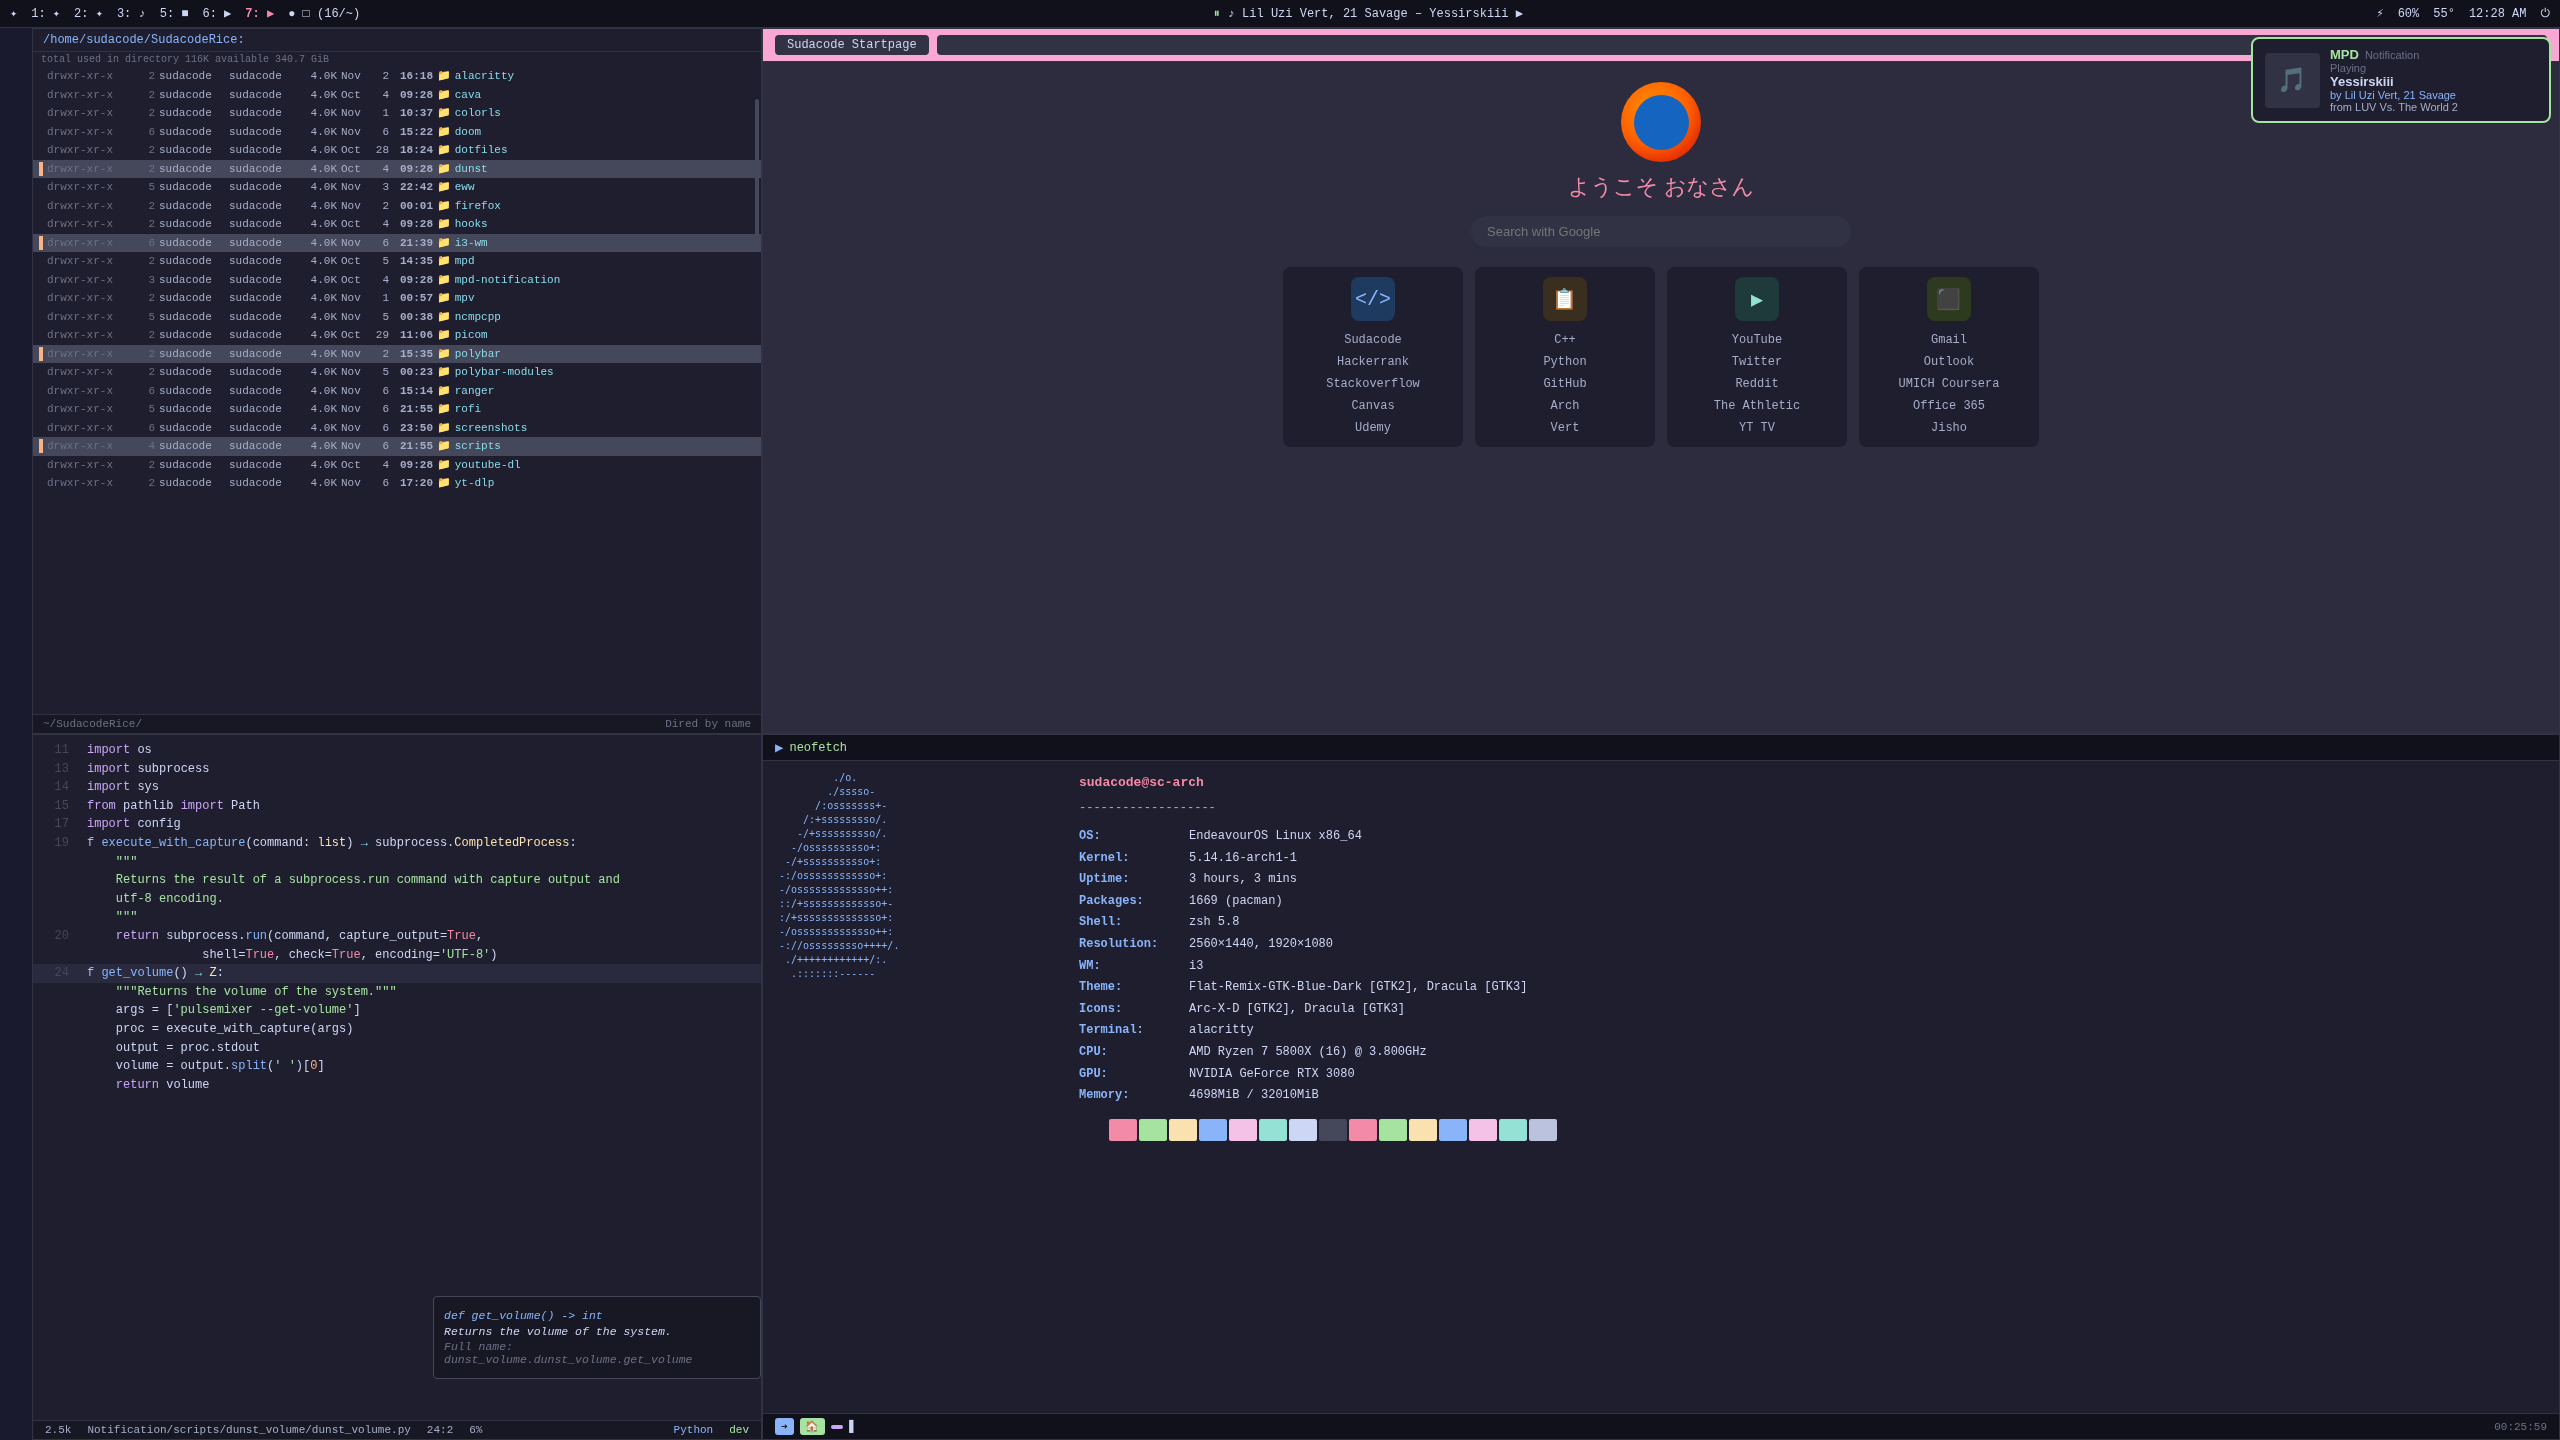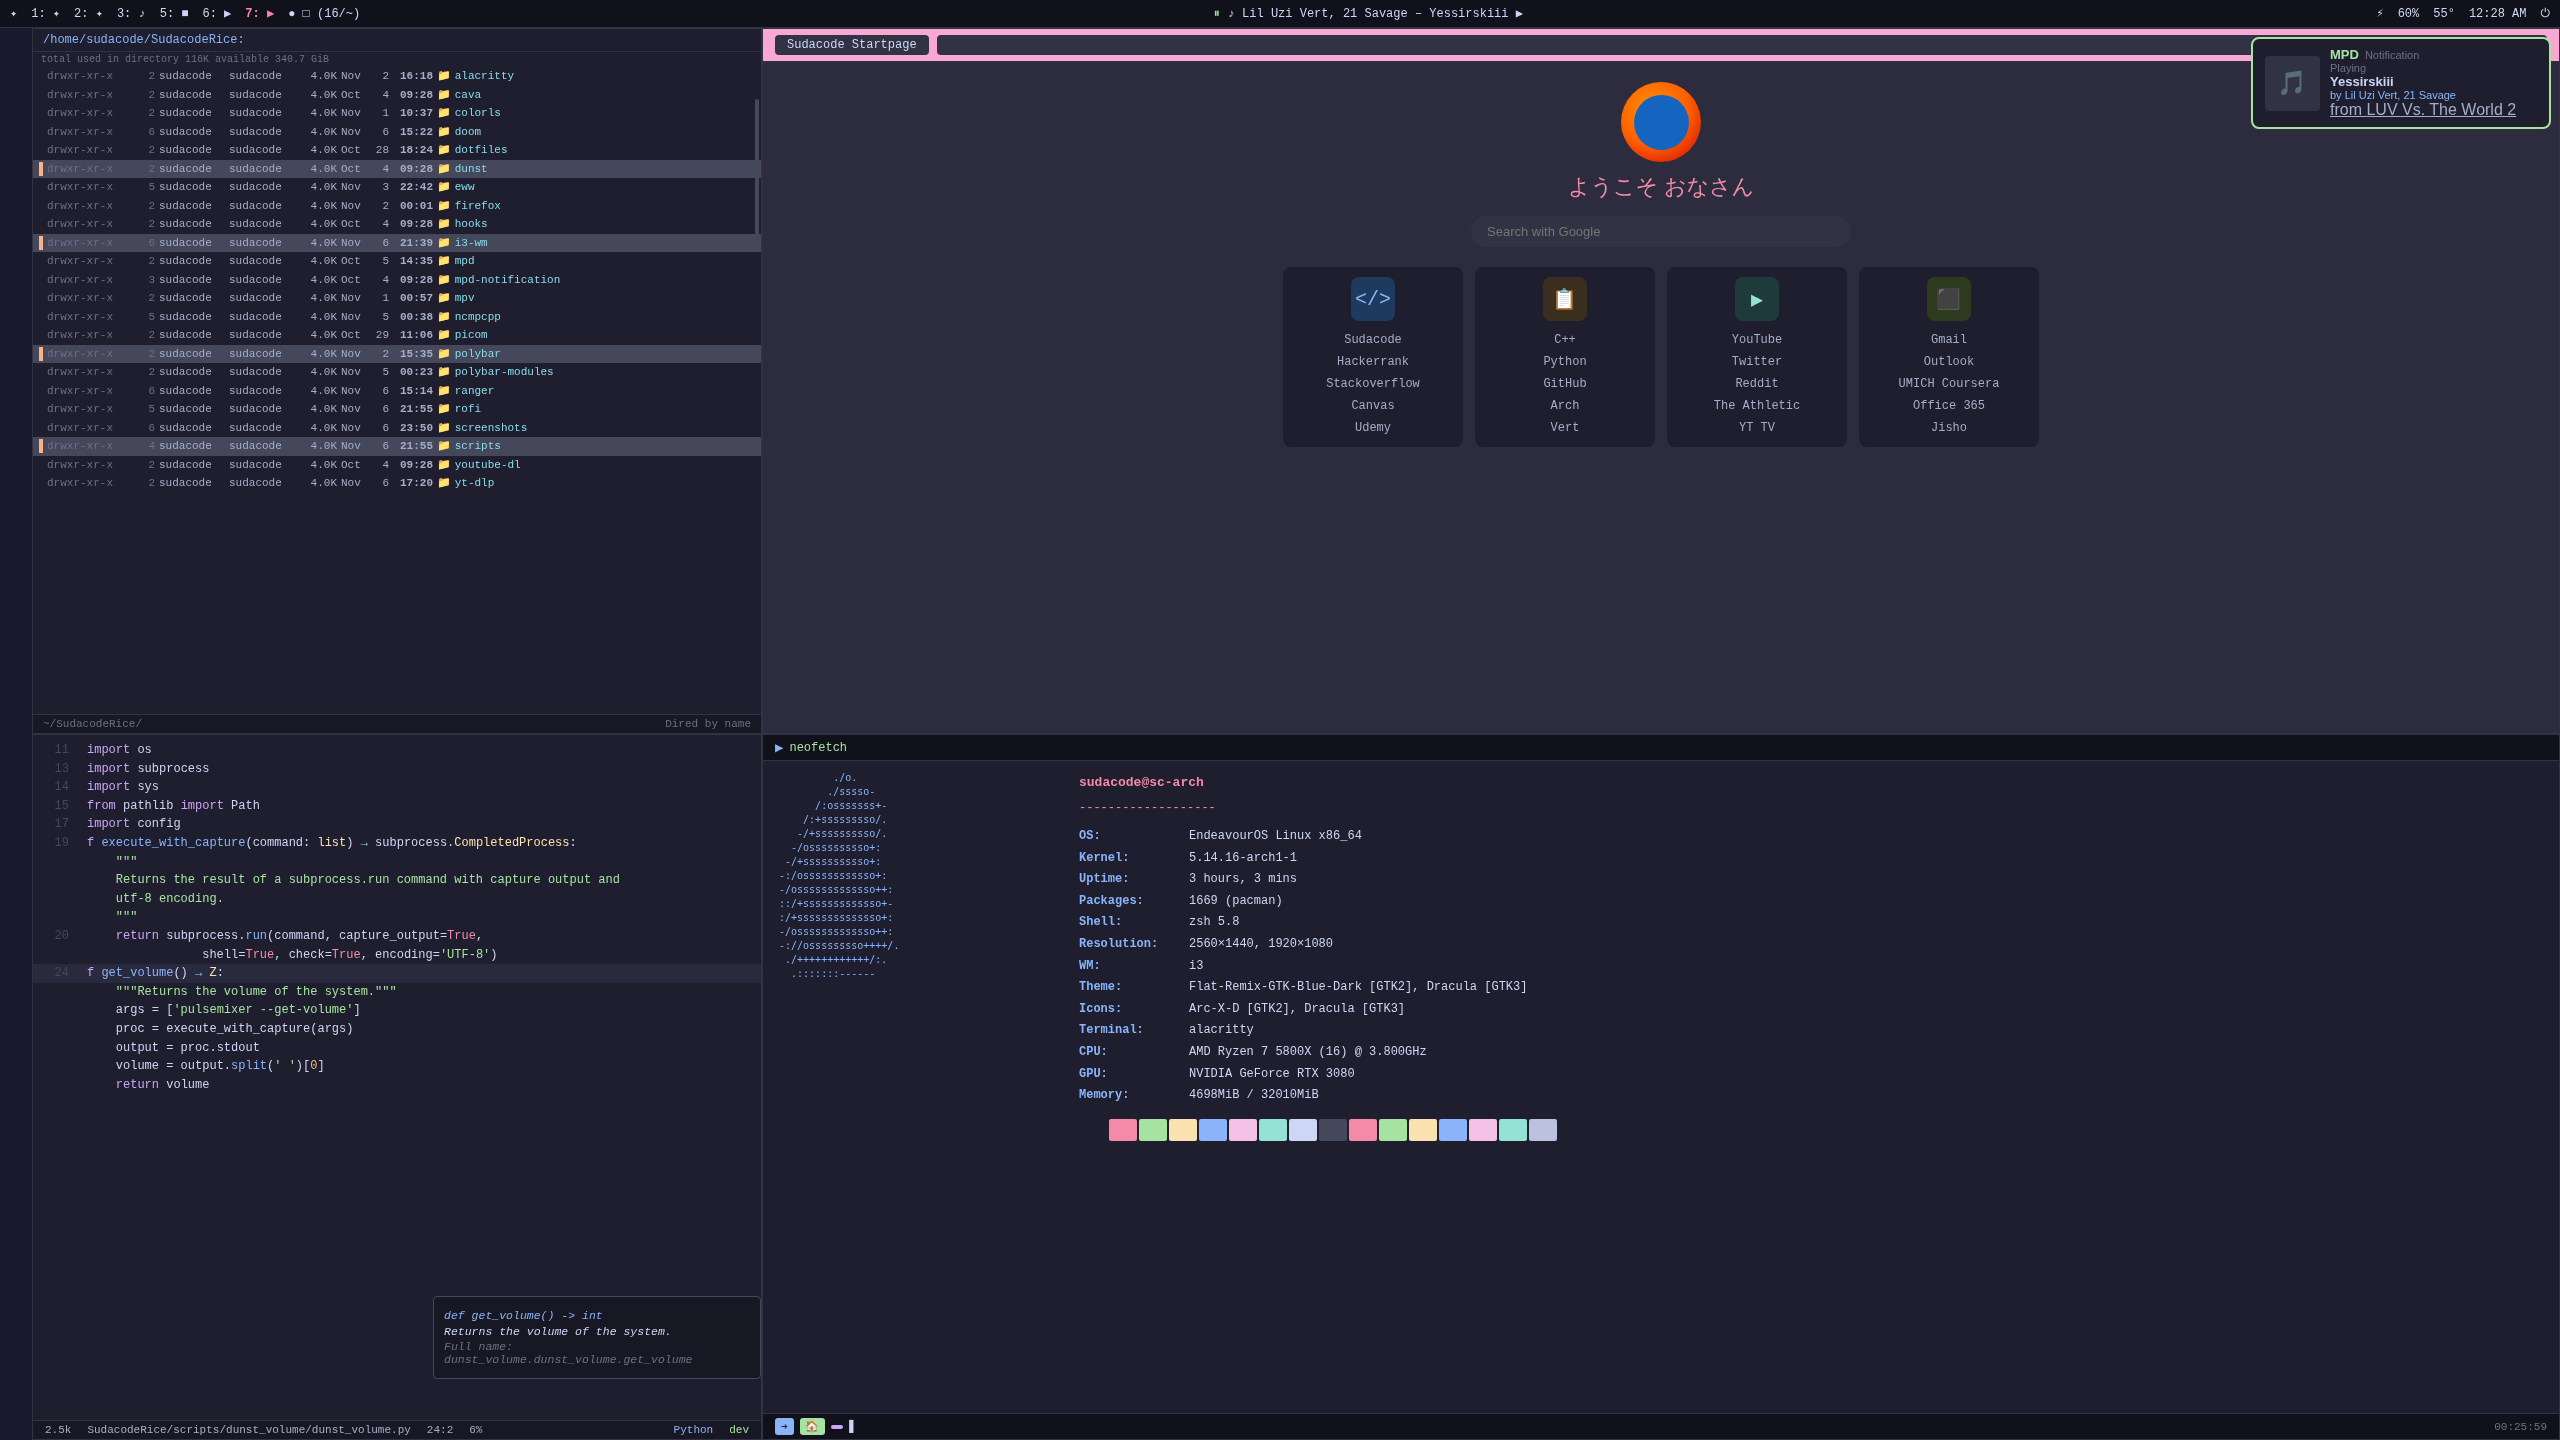--- a/index.html
+++ b/index.html
@@ -227,21 +227,21 @@
       border-radius: 4px;
       display: flex; align-items: center; justify-content: center;
       font-size: 24px;
       flex-shrink: 0;
     }
     #mpd-notif .notif-text { flex: 1; }
     #mpd-notif .notif-title { color: #a6e3a1; font-size: 13px; font-weight: bold; font-family: sans-serif; }
     #mpd-notif .notif-label { color: #6c7086; font-size: 11px; font-family: sans-serif; }
     #mpd-notif .notif-song { color: #cdd6f4; font-size: 13px; font-family: sans-serif; font-weight: bold; }
     #mpd-notif .notif-artist { color: #89b4fa; font-size: 11px; font-family: sans-serif; }
-    #mpd-notif .notif-album { color: #a6adc8; font-size: 16px; font-family: sans-serif; text-decoration: underline; }
+    #mpd-notif .notif-album { color: #a6adc8; font-size: 11px; font-family: sans-serif; }
 
     
     #q-bl {
       background: #1e1e2e;
       grid-column: 1;
       grid-row: 2;
       position: relative;
     }
     #editor-content {
       padding: 6px 0;
@@ -958,21 +958,21 @@
         </div>
       </div>
     <div id="tooltip-popup">
       <div class="tp-sig">def get_volume() -&gt; int</div>
       <div class="tp-desc">Returns the volume of the system.</div>
       <div class="tp-full">Full name: dunst_volume.dunst_volume.get_volume</div>
     </div>
     <div id="editor-footer">
       <div class="statusbar-left">
         <span>2.5k</span>
-        <span>SudacodeRice/scripts/dunst_volume/dunst_volume.py</span>
+        <span>Notification/scripts/dunst_volume/dunst_volume.py</span>
         <span>24:2</span>
         <span>6%</span>
       </div>
       <div class="statusbar-right">
         <span class="lang-badge">Python</span>
         <span class="branch-badge">dev</span>
       </div>
     </div>
   </div>
 

